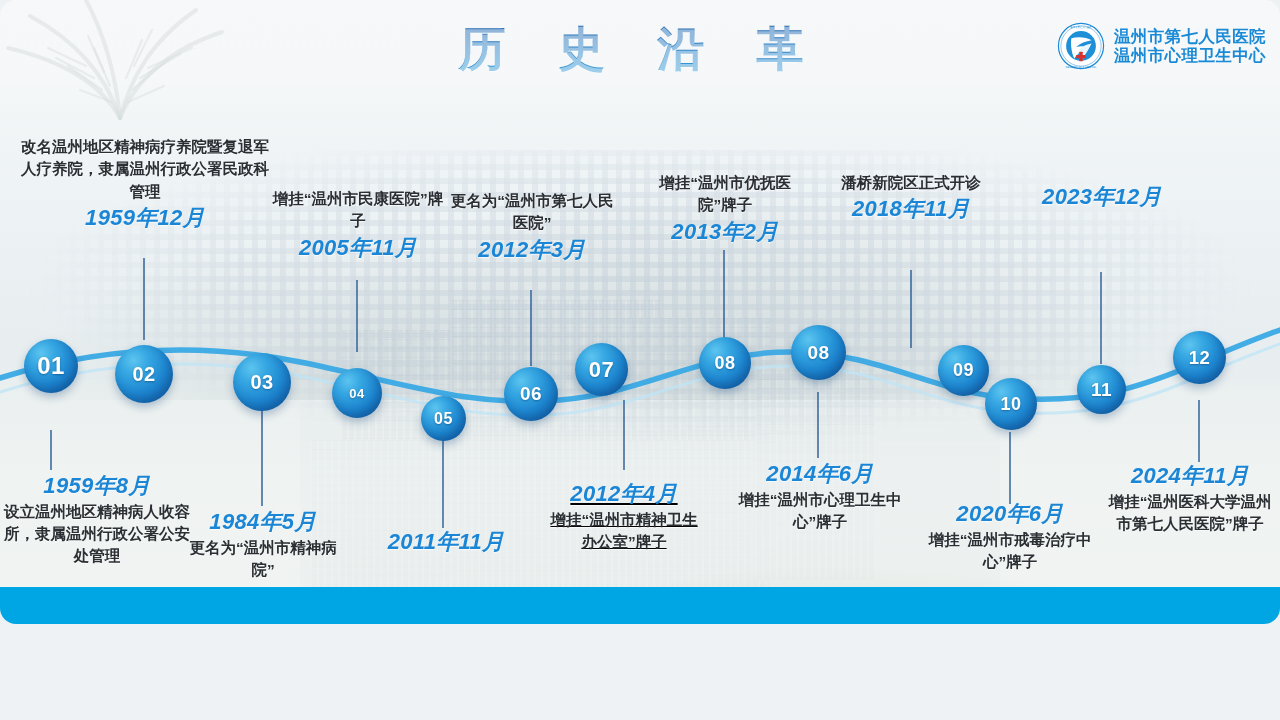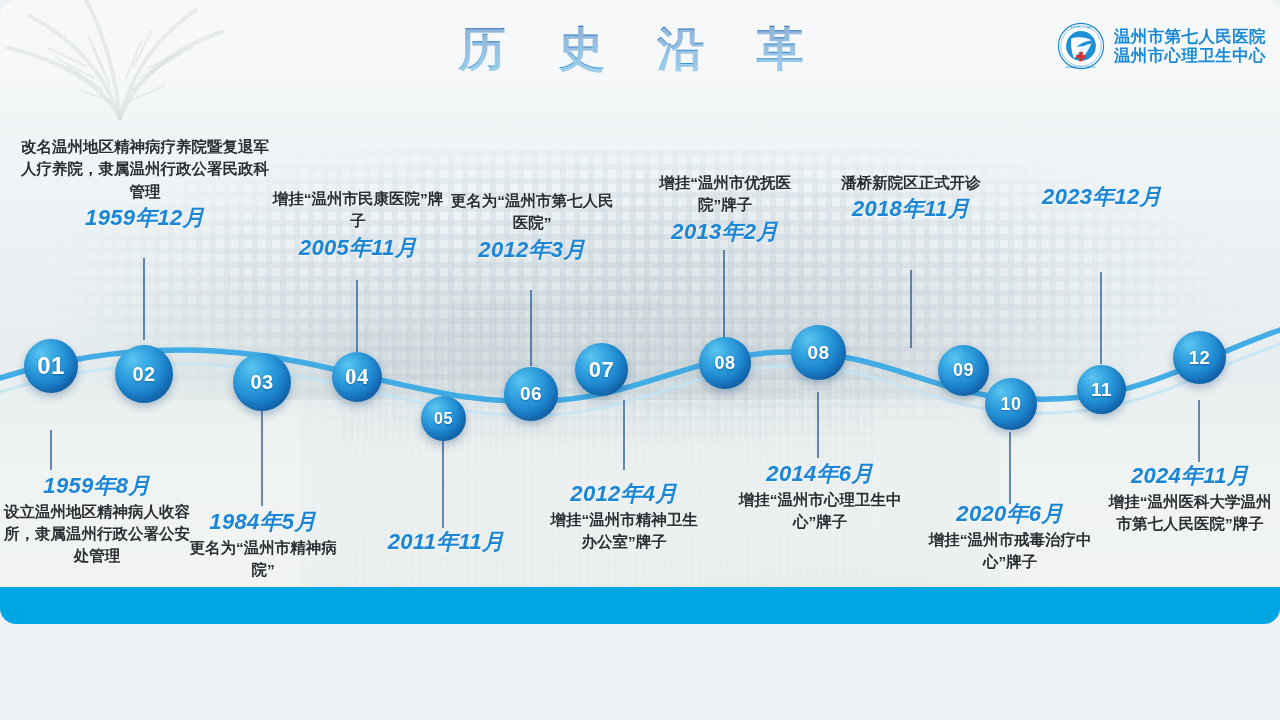--- a/index.html
+++ b/index.html
@@ -216,21 +216,21 @@
       <line x1="911" y1="270" x2="911" y2="348"></line>
       <line x1="1010" y1="432" x2="1010" y2="504"></line>
       <line x1="1101" y1="272" x2="1101" y2="364"></line>
       <line x1="1199" y1="400" x2="1199" y2="462"></line>
     </g>
   </svg>
 
   <div class="node" style="left:24px;top:339px;width:54px;height:54px;font-size:24px;">01</div>
   <div class="node" style="left:115px;top:345px;width:58px;height:58px;font-size:20px;">02</div>
   <div class="node" style="left:233px;top:353px;width:58px;height:58px;font-size:20px;">03</div>
-  <div class="node" style="left:332px;top:352px;width:50px;height:50px;font-size:23px;font-family:Liberation Serif, serif;">04</div>
+  <div class="node" style="left:332px;top:368px;width:50px;height:50px;font-size:13px;">04</div>
   <div class="node" style="left:421px;top:396px;width:45px;height:45px;font-size:16px;">05</div>
   <div class="node" style="left:504px;top:367px;width:54px;height:54px;font-size:19px;">06</div>
   <div class="node" style="left:575px;top:343px;width:53px;height:53px;font-size:22px;">07</div>
   <div class="node" style="left:699px;top:337px;width:52px;height:52px;font-size:18px;">08</div>
   <div class="node" style="left:791px;top:325px;width:55px;height:55px;font-size:19px;">08</div>
   <div class="node" style="left:938px;top:345px;width:51px;height:51px;font-size:18px;">09</div>
   <div class="node" style="left:985px;top:378px;width:52px;height:52px;font-size:18px;">10</div>
   <div class="node" style="left:1077px;top:365px;width:49px;height:49px;font-size:19px;">11</div>
   <div class="node" style="left:1173px;top:331px;width:53px;height:53px;font-size:18.5px;">12</div>
 
@@ -270,21 +270,21 @@
 
   <div class="blk down" style="left:182px;top:508px;width:162px;">
     <div class="date">1984年5月</div>
     <div class="desc">更名为“温州市精神病院”</div>
   </div>
 
   <div class="blk down" style="left:364px;top:528px;width:164px;">
     <div class="date">2011年11月</div>
   </div>
 
-  <div class="blk down" style="left:543px;top:480px;width:162px;">
+  <div class="blk down" style="left:543px;top:480px;width:162px;text-decoration:underline;">
     <div class="date">2012年4月</div>
     <div class="desc">增挂“温州市精神卫生办公室”牌子</div>
   </div>
 
   <div class="blk down" style="left:735px;top:460px;width:170px;">
     <div class="date">2014年6月</div>
     <div class="desc">增挂“温州市心理卫生中心”牌子</div>
   </div>
 
   <div class="blk down" style="left:926px;top:500px;width:168px;">

